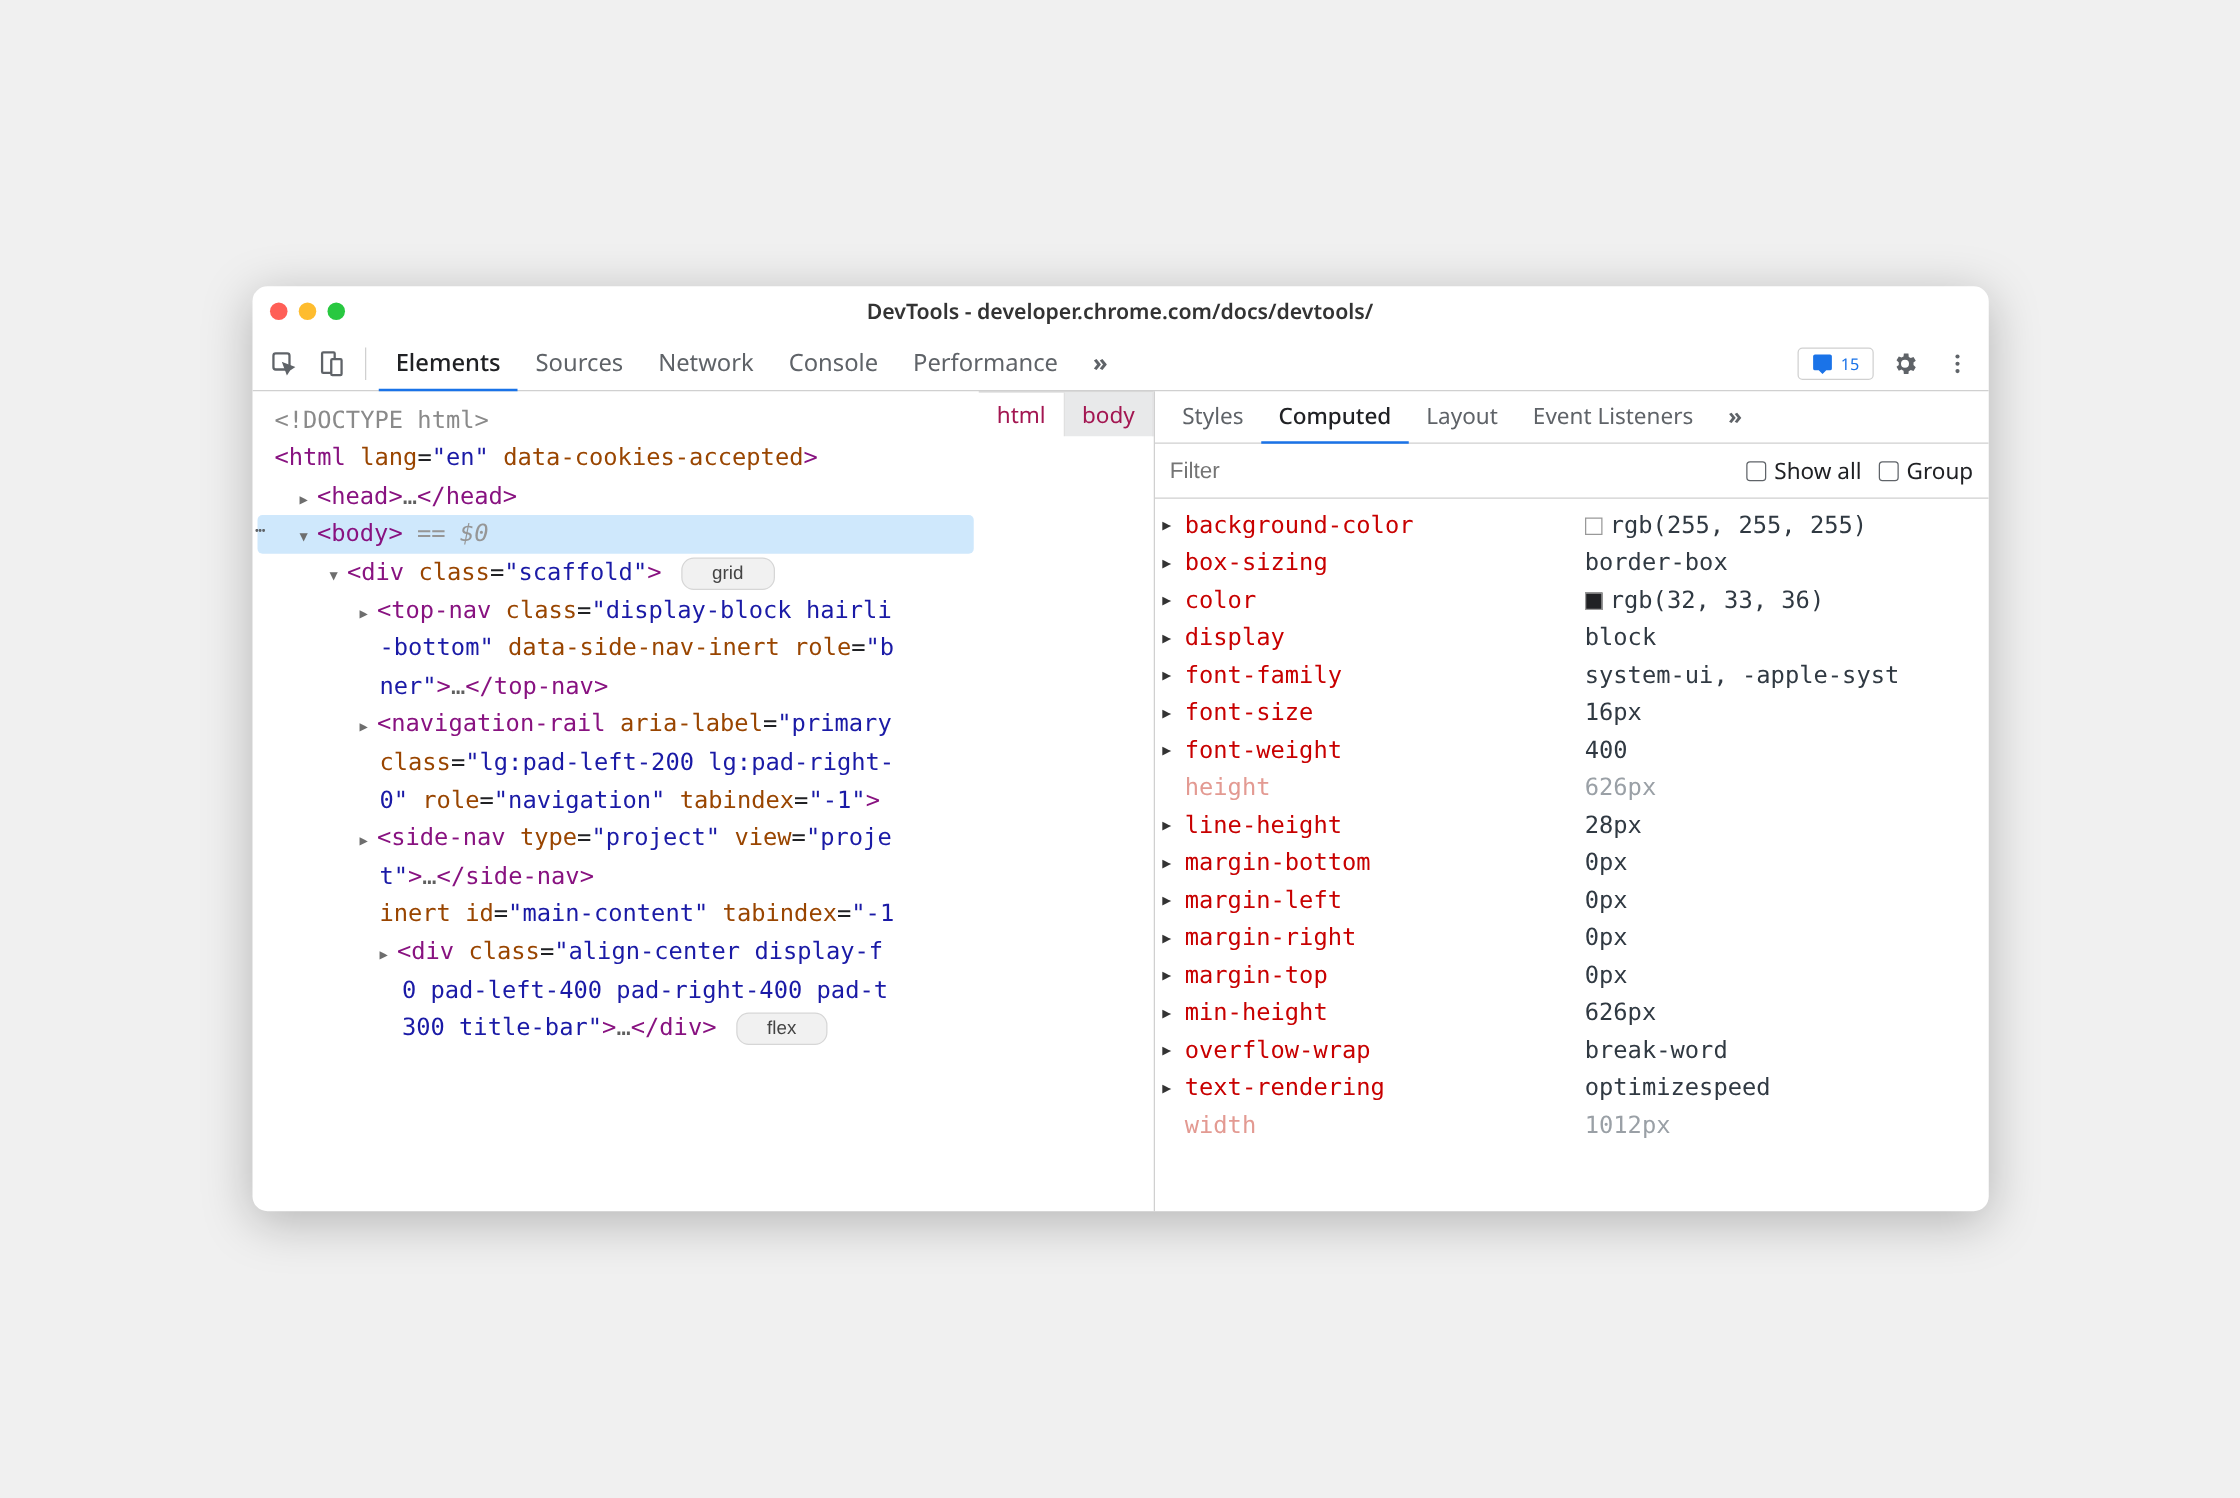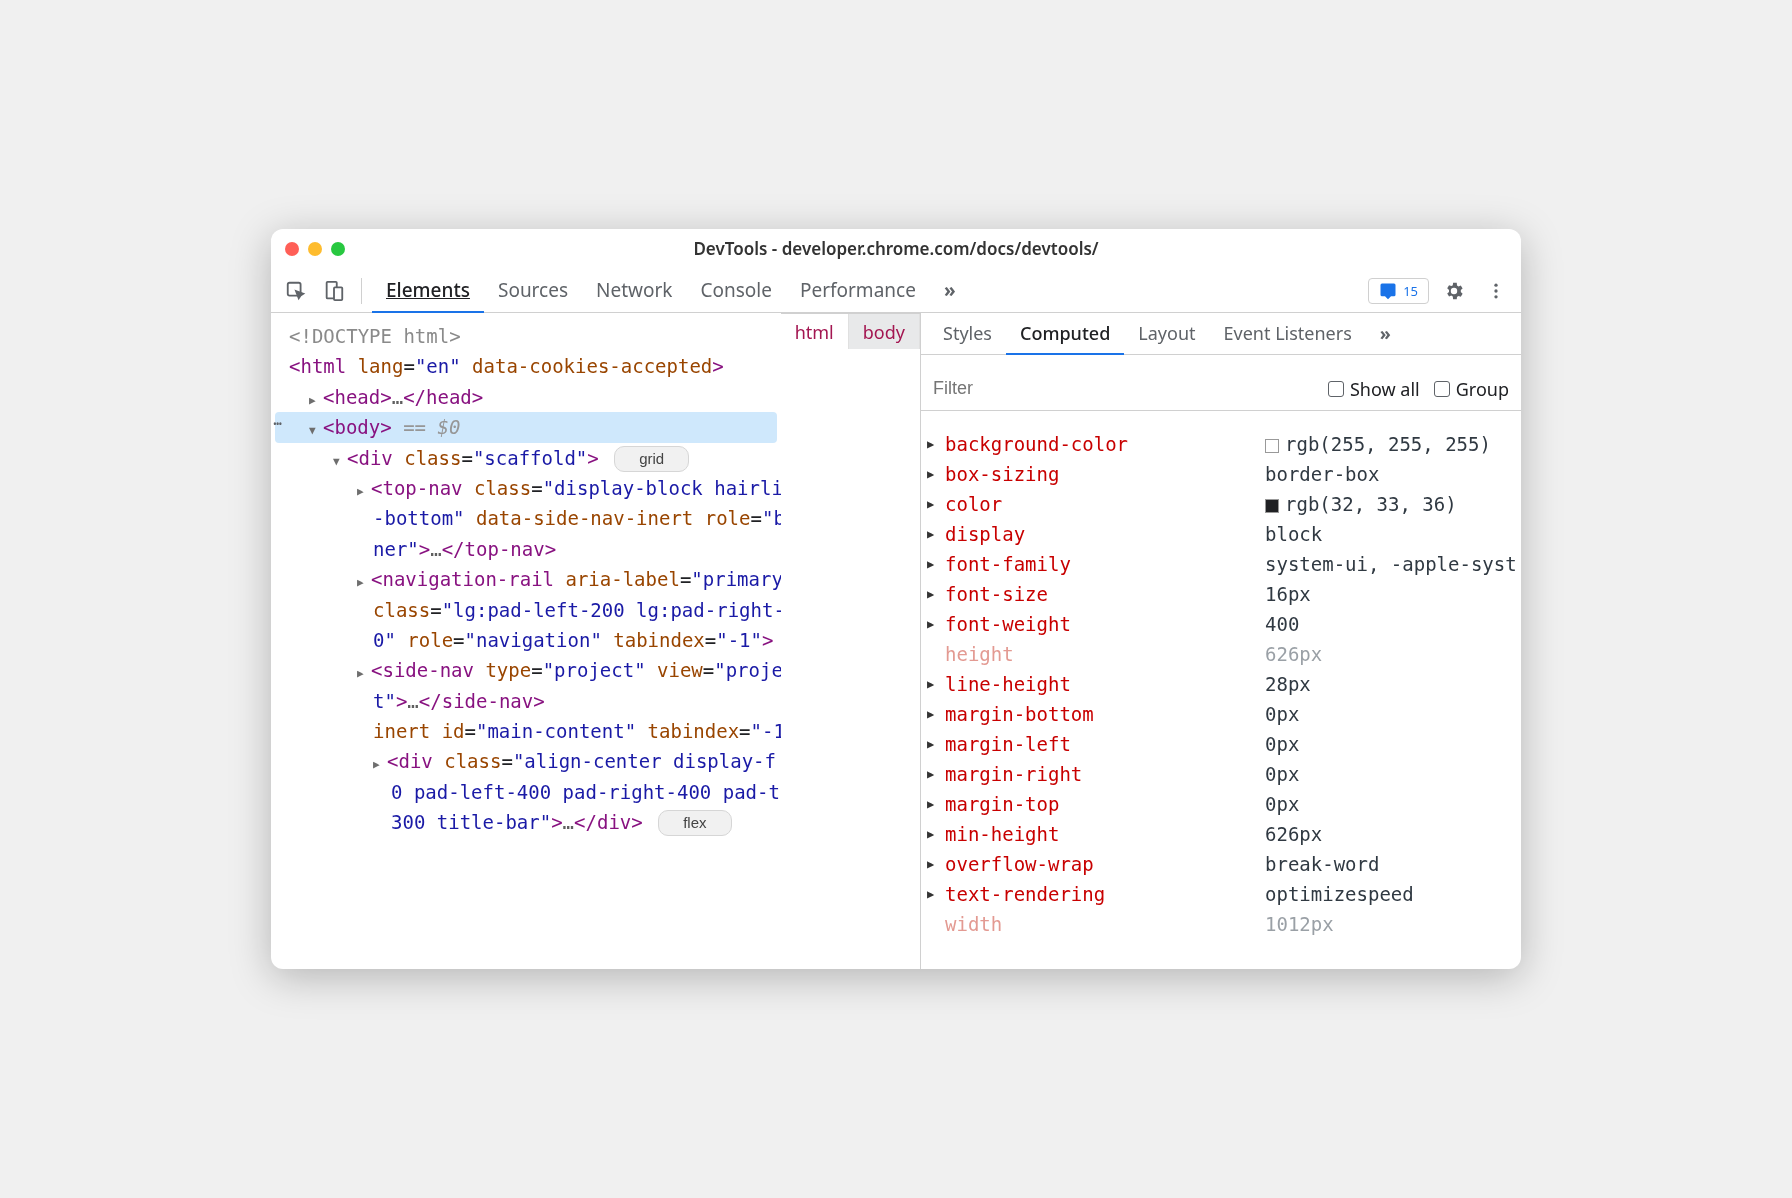--- a/index.html
+++ b/index.html
@@ -6,21 +6,21 @@
 body {
   font-family: system-ui, -apple-system, "Helvetica Neue", sans-serif;
   background: #f0f0f0;
   display: flex;
   justify-content: center;
   align-items: center;
   min-height: 100vh;
   padding: 40px;
 }
 .window {
-  width: 1250px;
+  width: 1389px;
   height: 740px;
   background: #fff;
   border-radius: 12px;
   box-shadow: 0 8px 40px rgba(0,0,0,.25);
   overflow: hidden;
   display: flex;
   flex-direction: column;
   font-size: 18px;
   color: #202124;
 }
@@ -72,21 +72,20 @@
   font-size: 19px;
   color: #5f6368;
   cursor: pointer;
   border-bottom: 2px solid transparent;
   position: relative;
 }
 .tab.active {
   color: #202124;
   font-weight: 500;
   border-bottom-color: #1a73e8;
-  text-decoration: underline;
 }
 .right-toolbar {
   margin-left: auto;
   display: flex;
   align-items: center;
   gap: 8px;
 }
 .issues-chip {
   display: flex;
   align-items: center;
@@ -134,21 +133,20 @@
   cursor: pointer;
   border-right: 1px solid #e0e0e0;
 }
 .crumb.selected {
   background: #e8e9ea;
 }
 .right-pane {
   flex: 1;
   display: flex;
   flex-direction: column;
-  gap: 12px;
 }
 .sub-tabs {
   height: 42px;
   display: flex;
   align-items: center;
   padding-left: 8px;
   border-bottom: 1px solid #d0d0d0;
   flex-shrink: 0;
 }
 .sub-tab {

